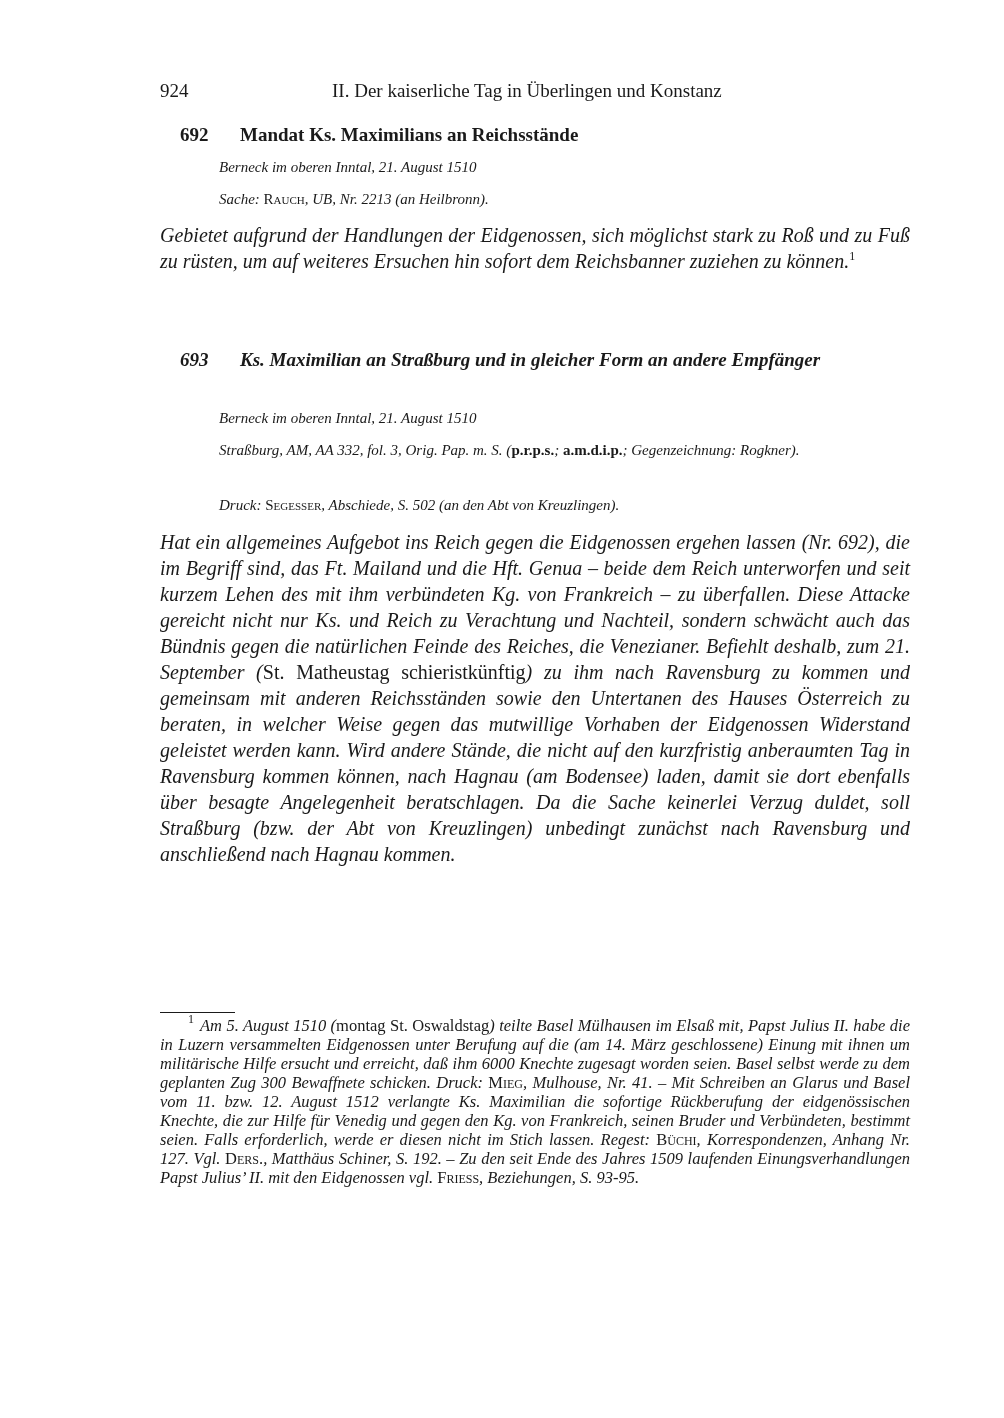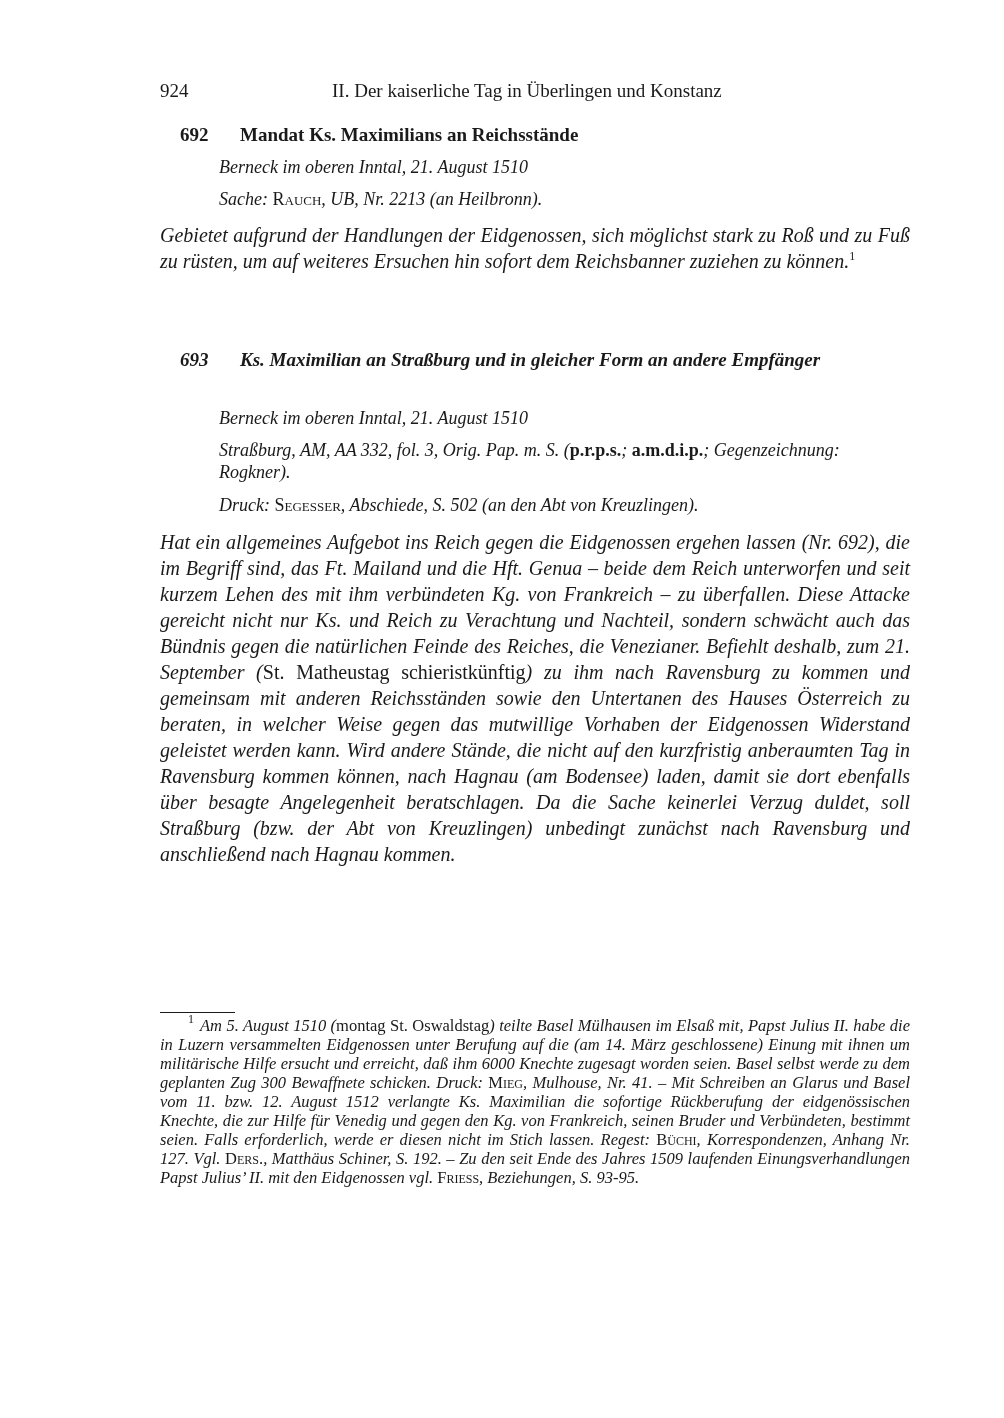--- a/index.html
+++ b/index.html
@@ -4,21 +4,21 @@
 <style>
   html, body { margin: 0; padding: 0; background: #ffffff; }
   body { width: 1004px; height: 1418px; position: relative; overflow: hidden;
          font-family: "Liberation Serif", "DejaVu Serif", serif; color: #1a1a1a; }
   .page-header { position: absolute; top: 80px; left: 160px; width: 750px; height: 28px; font-size: 19px; }
   .page-number { position: absolute; left: 0; top: 0; text-align: center; }
   .running-head { position: absolute; left: 172px; top: 0; }
   .entry-head { position: absolute; left: 160px; width: 750px; font-size: 19px; font-weight: bold; line-height: 26px; margin-left: 20px; }
   .entry-head .num { position: absolute; left: 0; top: 0; }
   .entry-head .title { display: block; margin-left: 60px; }
-  .meta { position: absolute; left: 219px; width: 690px; font-size: 18px; font-style: italic; line-height: 22px; }
+  .meta { position: absolute; left: 219px; width: 690px; font-size: 15px; font-style: italic; line-height: 22px; }
   .meta .sc { font-style: normal; font-variant: small-caps; }
   .meta .up { font-style: normal; font-weight: bold; }
   .regest { position: absolute; left: 160px; width: 750px; font-size: 20px; font-style: italic;
             line-height: 26px; text-align: justify; font-family: Liberation Serif, serif; }
   .regest .up { font-style: normal; }
   sup { font-size: 12px; font-style: normal; vertical-align: 8px; line-height: 0; }
   .fn-rule { position: absolute; left: 160px; top: 1012px; width: 75px; height: 1px; background: #1a1a1a; }
   .footnote { position: absolute; left: 160px; top: 1016px; width: 750px; font-size: 16.5px; font-style: italic;
               line-height: 19px; text-align: justify; text-indent: 28px; }
   .footnote .up { font-style: normal; }

